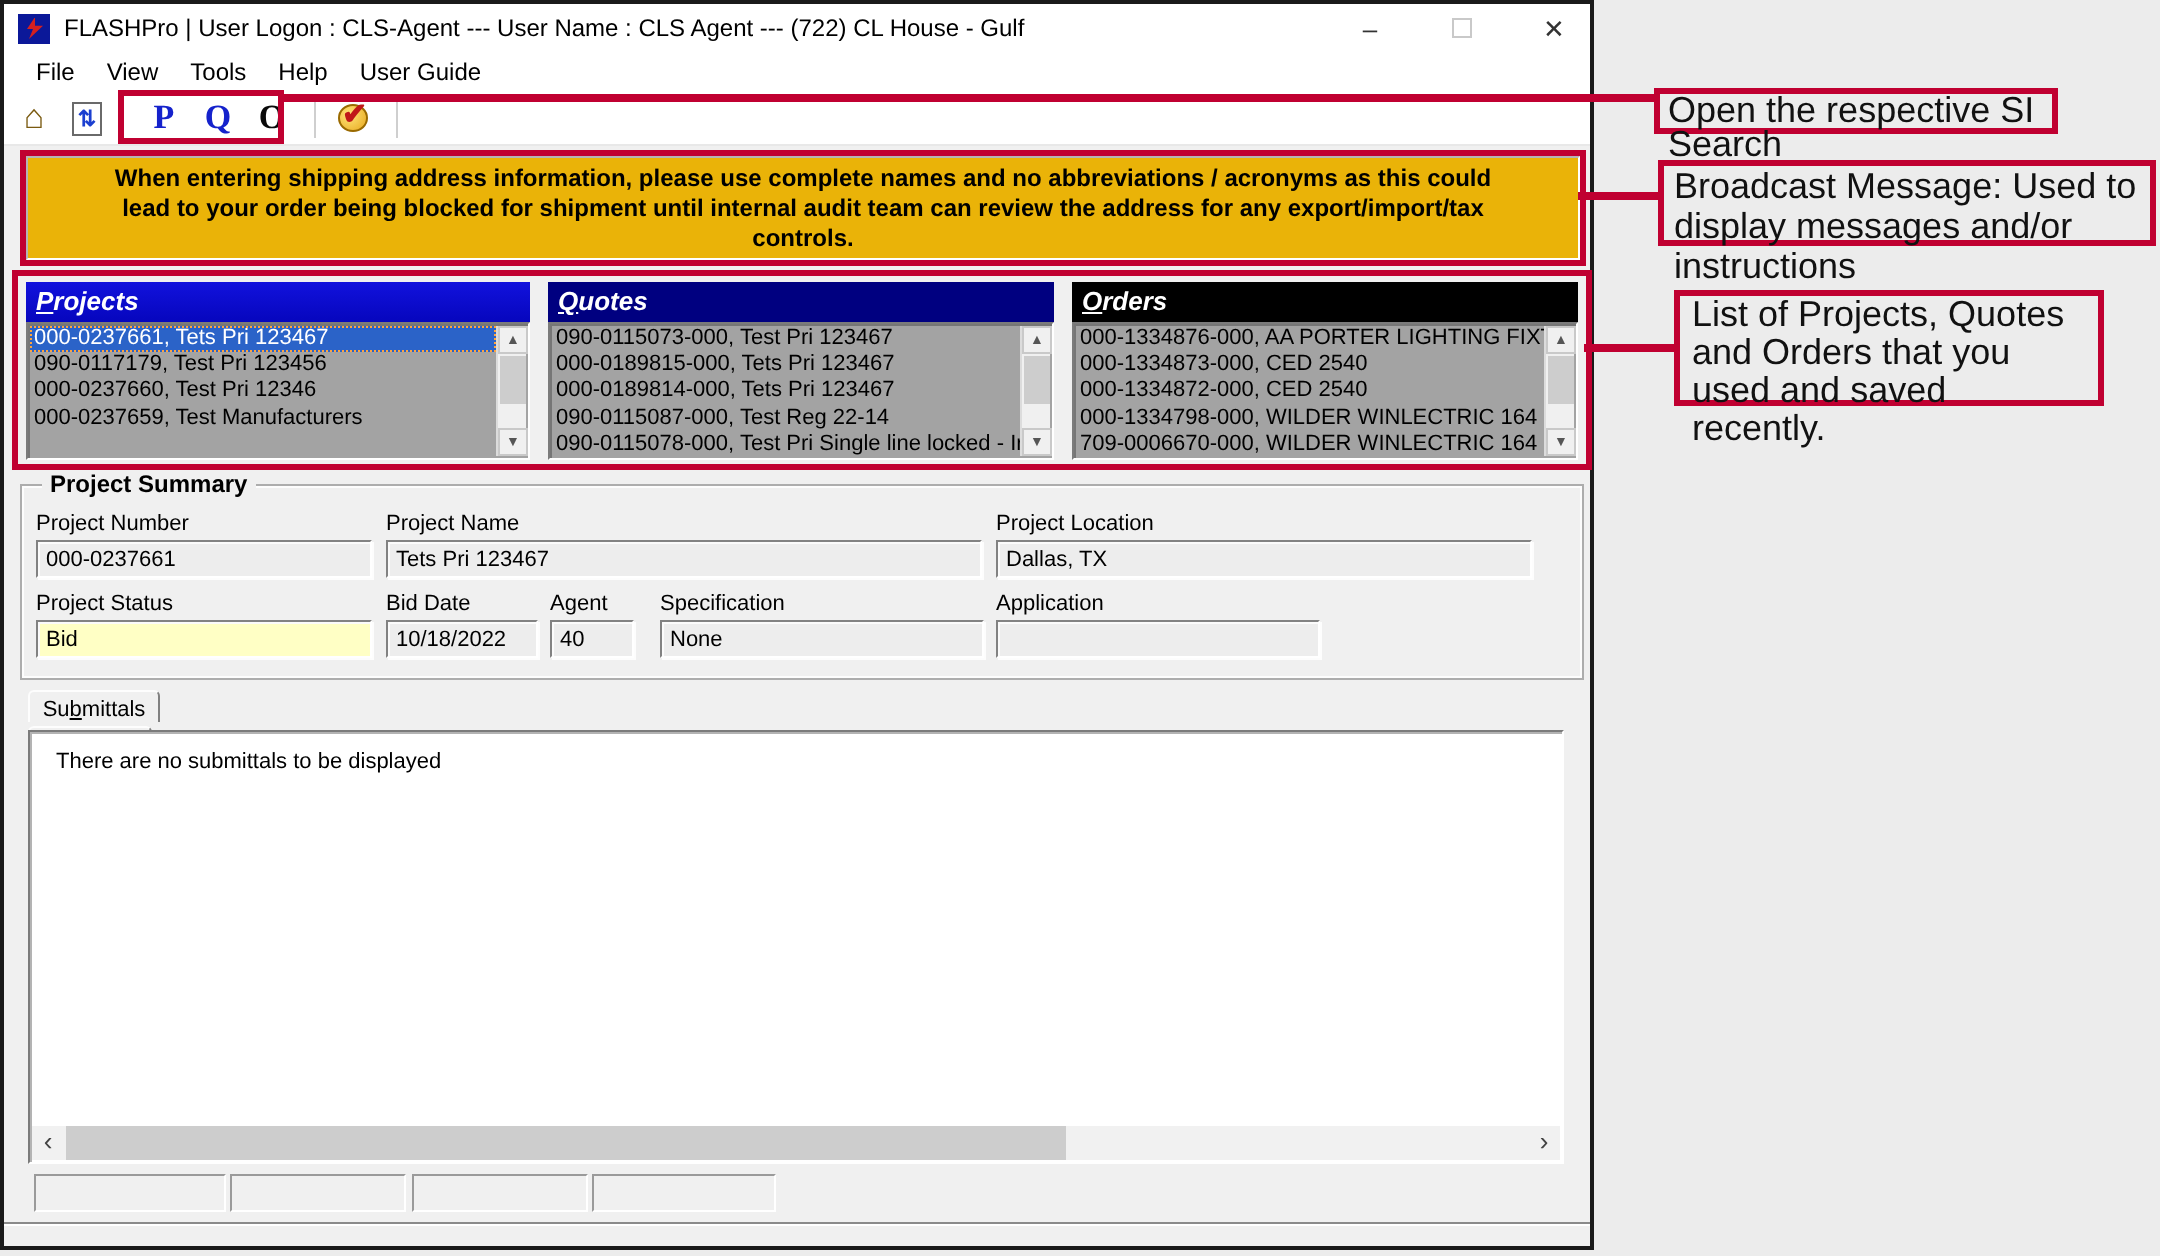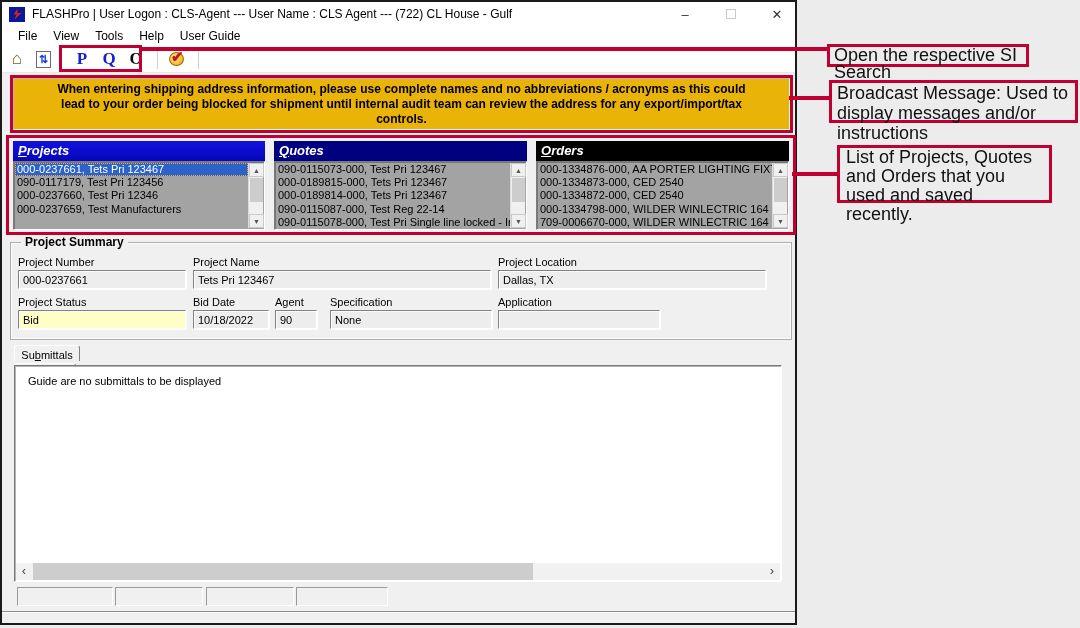--- a/index.html
+++ b/index.html
@@ -232,35 +232,35 @@
     <div class="fld" style="left:487px; top:27px; width:268px;">Dallas, TX</div>
 
     <div class="fld-label" style="left:7px; top:53px;">Project Status</div>
     <div class="fld-label" style="left:182px; top:53px;">Bid Date</div>
     <div class="fld-label" style="left:264px; top:53px;">Agent</div>
     <div class="fld-label" style="left:319px; top:53px;">Specification</div>
     <div class="fld-label" style="left:487px; top:53px;">Application</div>
 
     <div class="fld yellow" style="left:7px; top:67px; width:168px;">Bid</div>
     <div class="fld" style="left:182px; top:67px; width:76px;">10/18/2022</div>
-    <div class="fld" style="left:264px; top:67px; width:42px;">90</div>
+    <div class="fld" style="left:264px; top:67px; width:42px;">40</div>
     <div class="fld" style="left:319px; top:67px; width:162px;">None</div>
     <div class="fld" style="left:487px; top:67px; width:162px;"></div>
   </div>
 
   <div class="tabs">
     <div class="tab active" style="width:66px;"><span>Su</span><span class="acc">b</span><span>mittals</span></div>
     <div class="tab" style="width:62px;"><span>Q</span><span class="acc">u</span><span>otes (2)</span></div>
     <div class="tab" style="width:38px;"><span>RFQs</span><span class="acc"></span><span></span></div>
     <div class="tab" style="width:44px;"><span>O</span><span class="acc">r</span><span>ders</span></div>
     <div class="tab" style="width:84px;"><span></span><span class="acc">P</span><span>rinted Quotes</span></div>
   </div>
 
   <div class="content-panel">
-    <div class="content-msg">Guide are no submittals to be displayed</div>
+    <div class="content-msg">There are no submittals to be displayed</div>
     <div class="hscroll">
       <div class="harrow hleft">‹</div>
       <div class="hthumb"></div>
       <div class="harrow hright">›</div>
     </div>
   </div>
 
   <div class="status-panel sp1"></div>
   <div class="status-panel sp2"></div>
   <div class="status-panel sp3"></div>

